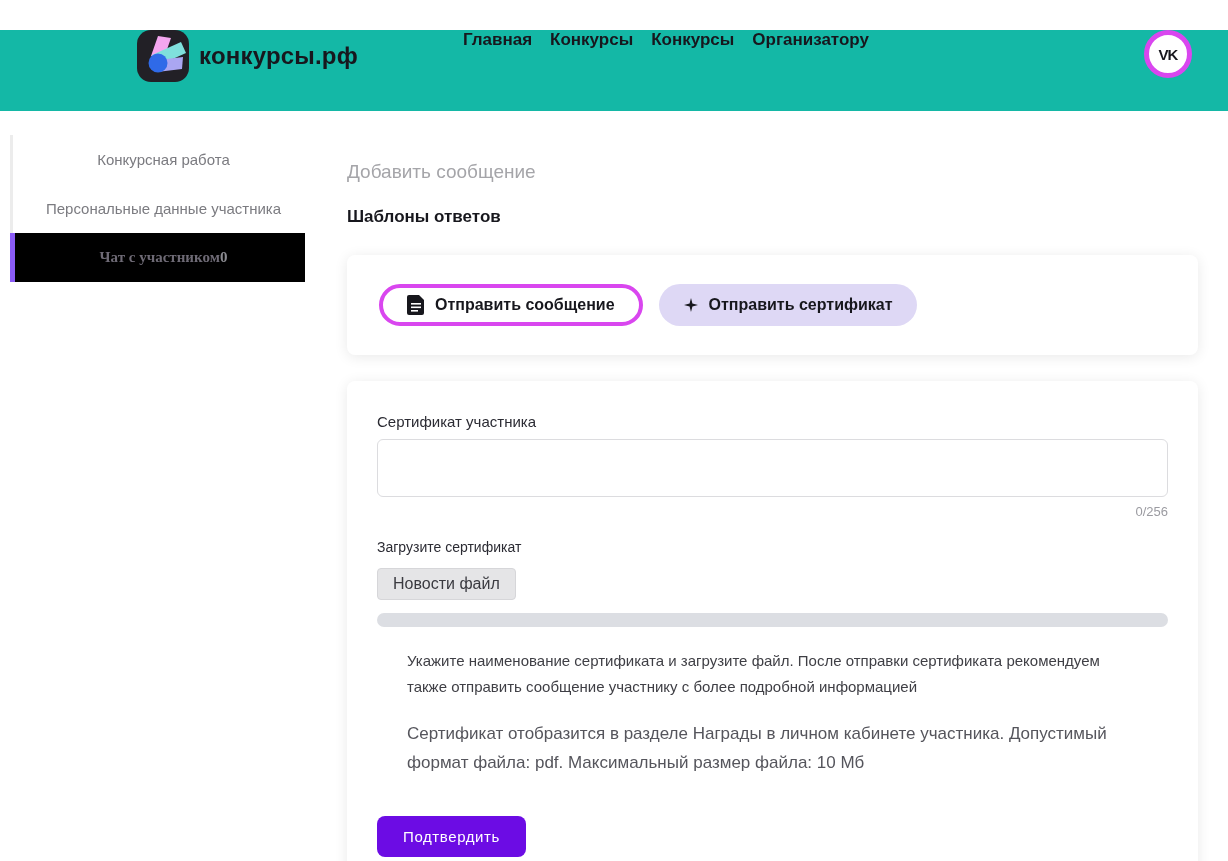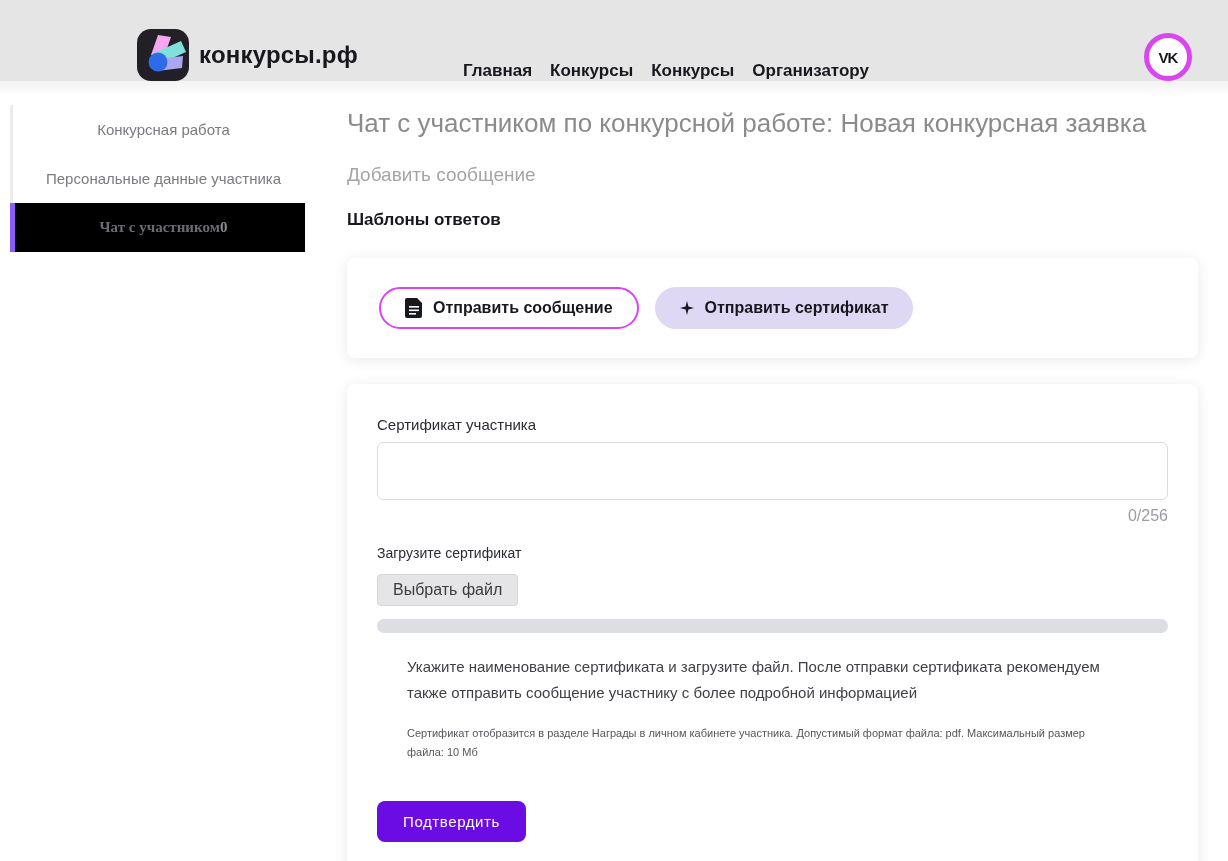--- a/index.html
+++ b/index.html
@@ -1,19 +1,19 @@
 <!DOCTYPE html>
 <html lang="ru"><head>
 <meta charset="utf-8">
 <style>
   * { margin:0; padding:0; box-sizing:border-box; }
   html,body { width:1228px; height:861px; background:#fff; font-family:"Liberation Sans", sans-serif; overflow:hidden; }
 
   
-  .header { position:relative; height:81px; background:#e5e5e5; display:flex; align-items:flex-end; z-index:5; }
+  .header { position:relative; height:81px; background:#14b8a6; display:flex; align-items:flex-start; z-index:5;margin-top:30px; }
   .header-shadow { position:absolute; top:81px; left:0; width:100%; height:16px;
     background:linear-gradient(#f2f2f3, rgba(255,255,255,0)); pointer-events:none; }
   .brand { display:flex; align-items:center; gap:10px; margin-left:137px; cursor:pointer; }
   .brand-logo { width:52px; height:52px; display:block; }
   .brand-name { font-size:24px; font-weight:800; color:#17171d; letter-spacing:0.2px; }
   .nav { display:flex; align-items:center; gap:18px; margin-left:105px; }
   .nav-item { font-size:17px; font-weight:600; color:#17171d; cursor:pointer; }
   .vk-btn { margin-left:auto; margin-right:36px; width:48px; height:48px; border:5px solid #d946ef;
     border-radius:50%; background:#fff; display:flex; align-items:center; justify-content:center; cursor:pointer; }
   .vk-glyph { font-size:15px; font-weight:800; color:#17171d; letter-spacing:-1px; }
@@ -35,36 +35,36 @@
   .page-title { font-size:26px; color:#8b8b8e; font-weight:400; line-height:1.25; }
   .link-muted { margin-top:24px; font-size:19px; color:#a5a5a9; cursor:pointer; }
   .link-bold { margin-top:24px; font-size:17px; font-weight:700; color:#17171d; cursor:pointer; }
   .link-plain { margin-top:22px; font-size:17px; color:#26262d; cursor:pointer; }
 
   .card { background:#fff; border-radius:8px; box-shadow:0 2px 14px rgba(0,0,0,0.09); }
   .card-actions { margin-top:28px; padding:29px 32px; display:flex; gap:16px; align-items:center; }
 
   .pill-btn { display:inline-flex; align-items:center; gap:10px; height:42px; padding:0 24px;
     border-radius:24px; font-size:16px; font-weight:700; color:#17171d; cursor:pointer; background:#fff; border:none; }
-  .pill-outline { border:2px solid #d946ef; }
+  .pill-outline { border:4px solid #d946ef; }
   .pill-lavender { background:#ded8f5; }
   .icon-doc, .icon-plus { display:block; }
 
   .card-form { margin-top:26px; margin-bottom:22px; padding:32px 30px 42px 30px; }
   .field-label { font-size:15px; color:#2b2b33; }
   .cert-textarea { width:100%; height:58px; margin-top:9px; border:1px solid #dcdcdf; border-radius:6px;
     resize:none; font-family:"Liberation Sans", sans-serif; font-size:15px; padding:8px 10px; color:#2b2b33; outline:none; }
-  .char-counter { text-align:right; font-size:16px; color:#9b9ba1; margin-top:3px; }
+  .char-counter { text-align:right; font-size:13px; color:#9b9ba1; margin-top:3px; }
   .upload-label { margin-top:20px; font-size:14px; font-weight:400; color:#2b2b33; }
   .file-btn { margin-top:13px; display:inline-block; background:#e5e5e7; border:1px solid #d6d6d9;
     border-radius:4px; padding:6px 15px; font-size:16px; color:#3a3a40; cursor:pointer; }
   .upload-bar { margin-top:13px; height:14px; background:#dcdee3; border-radius:7px; width:100%; }
   .hints { margin-top:21px; padding-left:30px; padding-right:50px; }
   .hint-strong { font-size:15px; font-weight:400; color:#3f3f45; line-height:1.75; }
-  .hint-plain { margin-top:18px; font-size:11px; color:#55555c; line-height:1.75; }
+  .hint-plain { margin-top:18px; font-size:17px; color:#55555c; line-height:1.75; }
   .submit-btn { margin-top:38px; margin-left:0; background:#6c0ce4; color:#fff; border:none;
     border-radius:8px; padding:12px 26px; font-size:15px; letter-spacing:0.6px; cursor:pointer;
     font-family:"Liberation Sans", sans-serif; }
 </style>
 </head>
 <body>
 
 <div class="header">
   <div class="brand">
     <svg class="brand-logo" viewBox="0 0 52 52">
@@ -97,21 +97,20 @@
     <div class="side-item">
       <span class="side-item-label">Персональные данные участника</span>
     </div>
     <div class="side-item active">
       <span class="side-item-label">Чат с участником</span>
       <span class="side-count">0</span>
     </div>
   </aside>
 
   <main class="main">
-    <h1 class="page-title">Чат с участником по конкурсной работе: Новая конкурсная заявка</h1>
     <div class="link-muted">Добавить сообщение</div>
     <div class="link-bold">Шаблоны ответов</div>
 
     <section class="card card-actions">
       <button class="pill-btn pill-outline">
         <svg class="icon-doc" width="18" height="20" viewBox="0 0 18 20">
           <path d="M2 0 h10 l5 5 v13 a2 2 0 0 1 -2 2 h-13 a2 2 0 0 1 -2 -2 v-16 a2 2 0 0 1 2 -2 z" fill="#17171d"></path>
           <rect x="4" y="8" width="10" height="1.6" fill="#fff"></rect>
           <rect x="4" y="11.5" width="10" height="1.6" fill="#fff"></rect>
           <rect x="4" y="15" width="7" height="1.6" fill="#fff"></rect>
@@ -125,21 +124,21 @@
         <span>Отправить сертификат</span>
       </button>
     </section>
 
     <section class="card card-form">
       <div class="field-label">Сертификат участника</div>
       <textarea class="cert-textarea" style=""></textarea>
       <div class="char-counter">0/256</div>
 
       <div class="upload-label">Загрузите сертификат</div>
-      <span class="file-btn">Выбрать файл</span>
+      <span class="file-btn">Новости файл</span>
       <div class="upload-bar"></div>
 
       <div class="hints">
         <p class="hint-strong">Укажите наименование сертификата и загрузите файл. После отправки сертификата рекомендуем также отправить сообщение участнику с более подробной информацией</p>
         <p class="hint-plain">Сертификат отобразится в разделе Награды в личном кабинете участника. Допустимый формат файла: pdf. Максимальный размер файла: 10 Мб</p>
       </div>
 
       <button class="submit-btn">Подтвердить</button>
     </section>
   </main>

